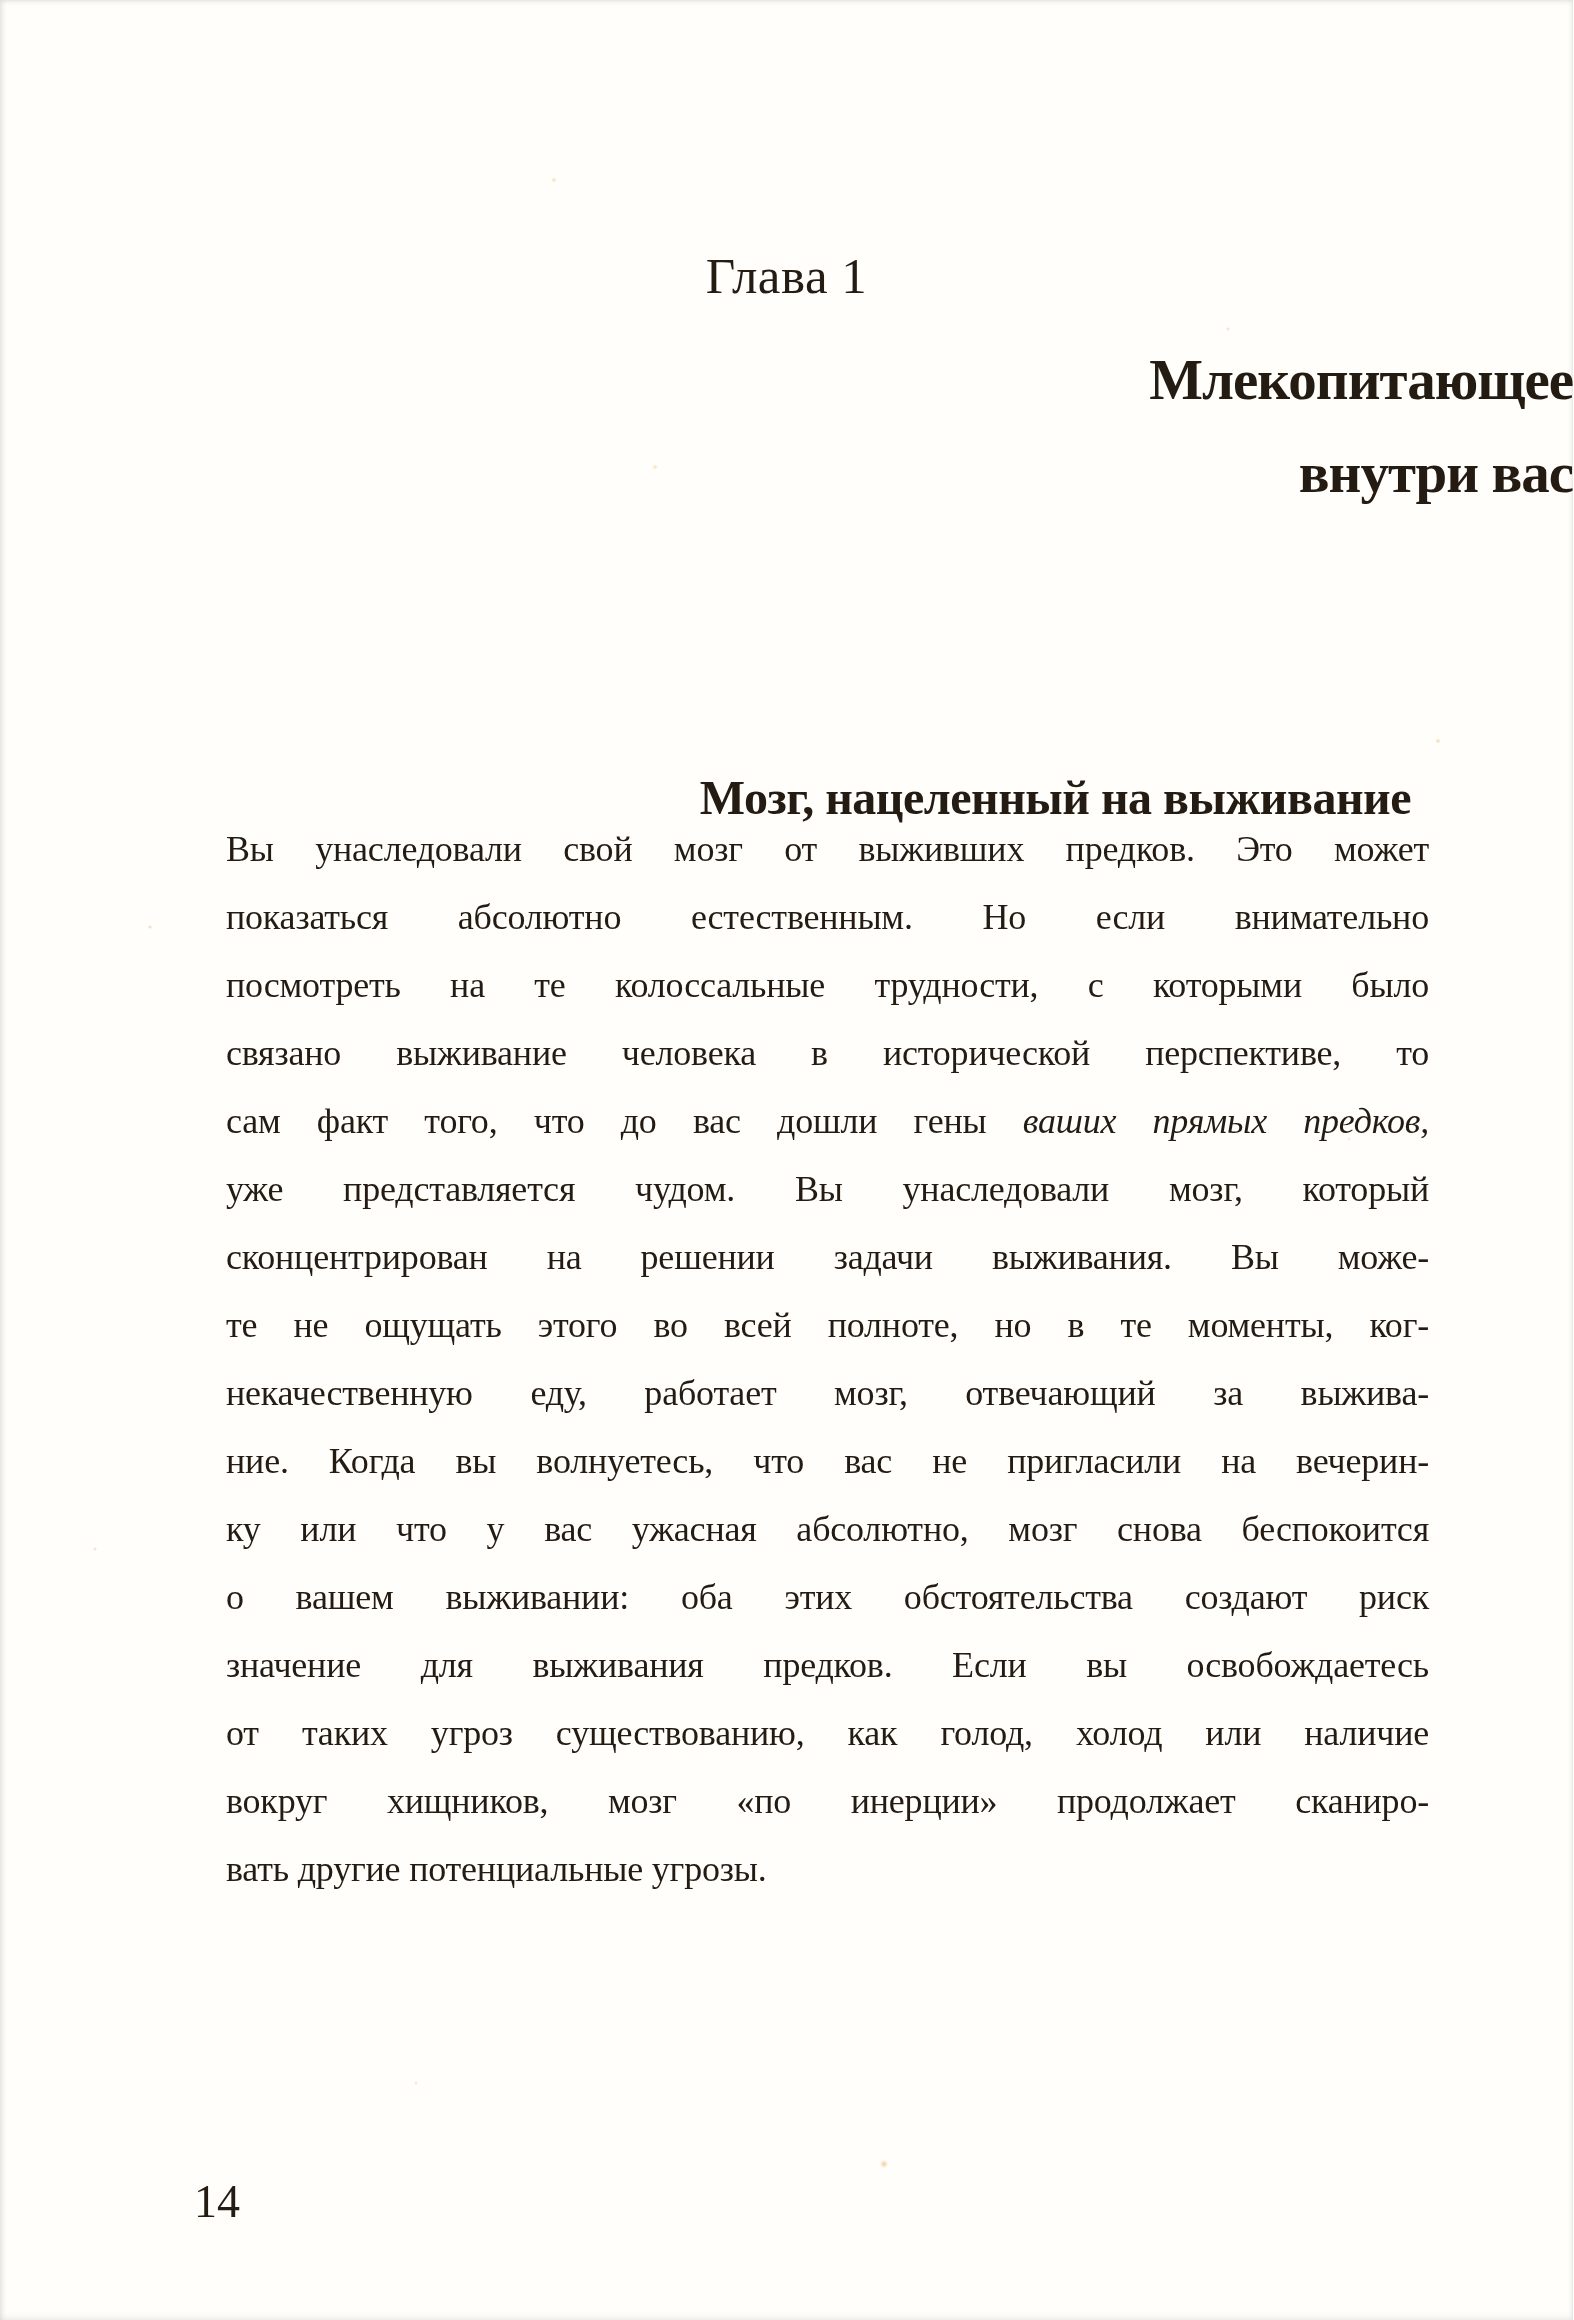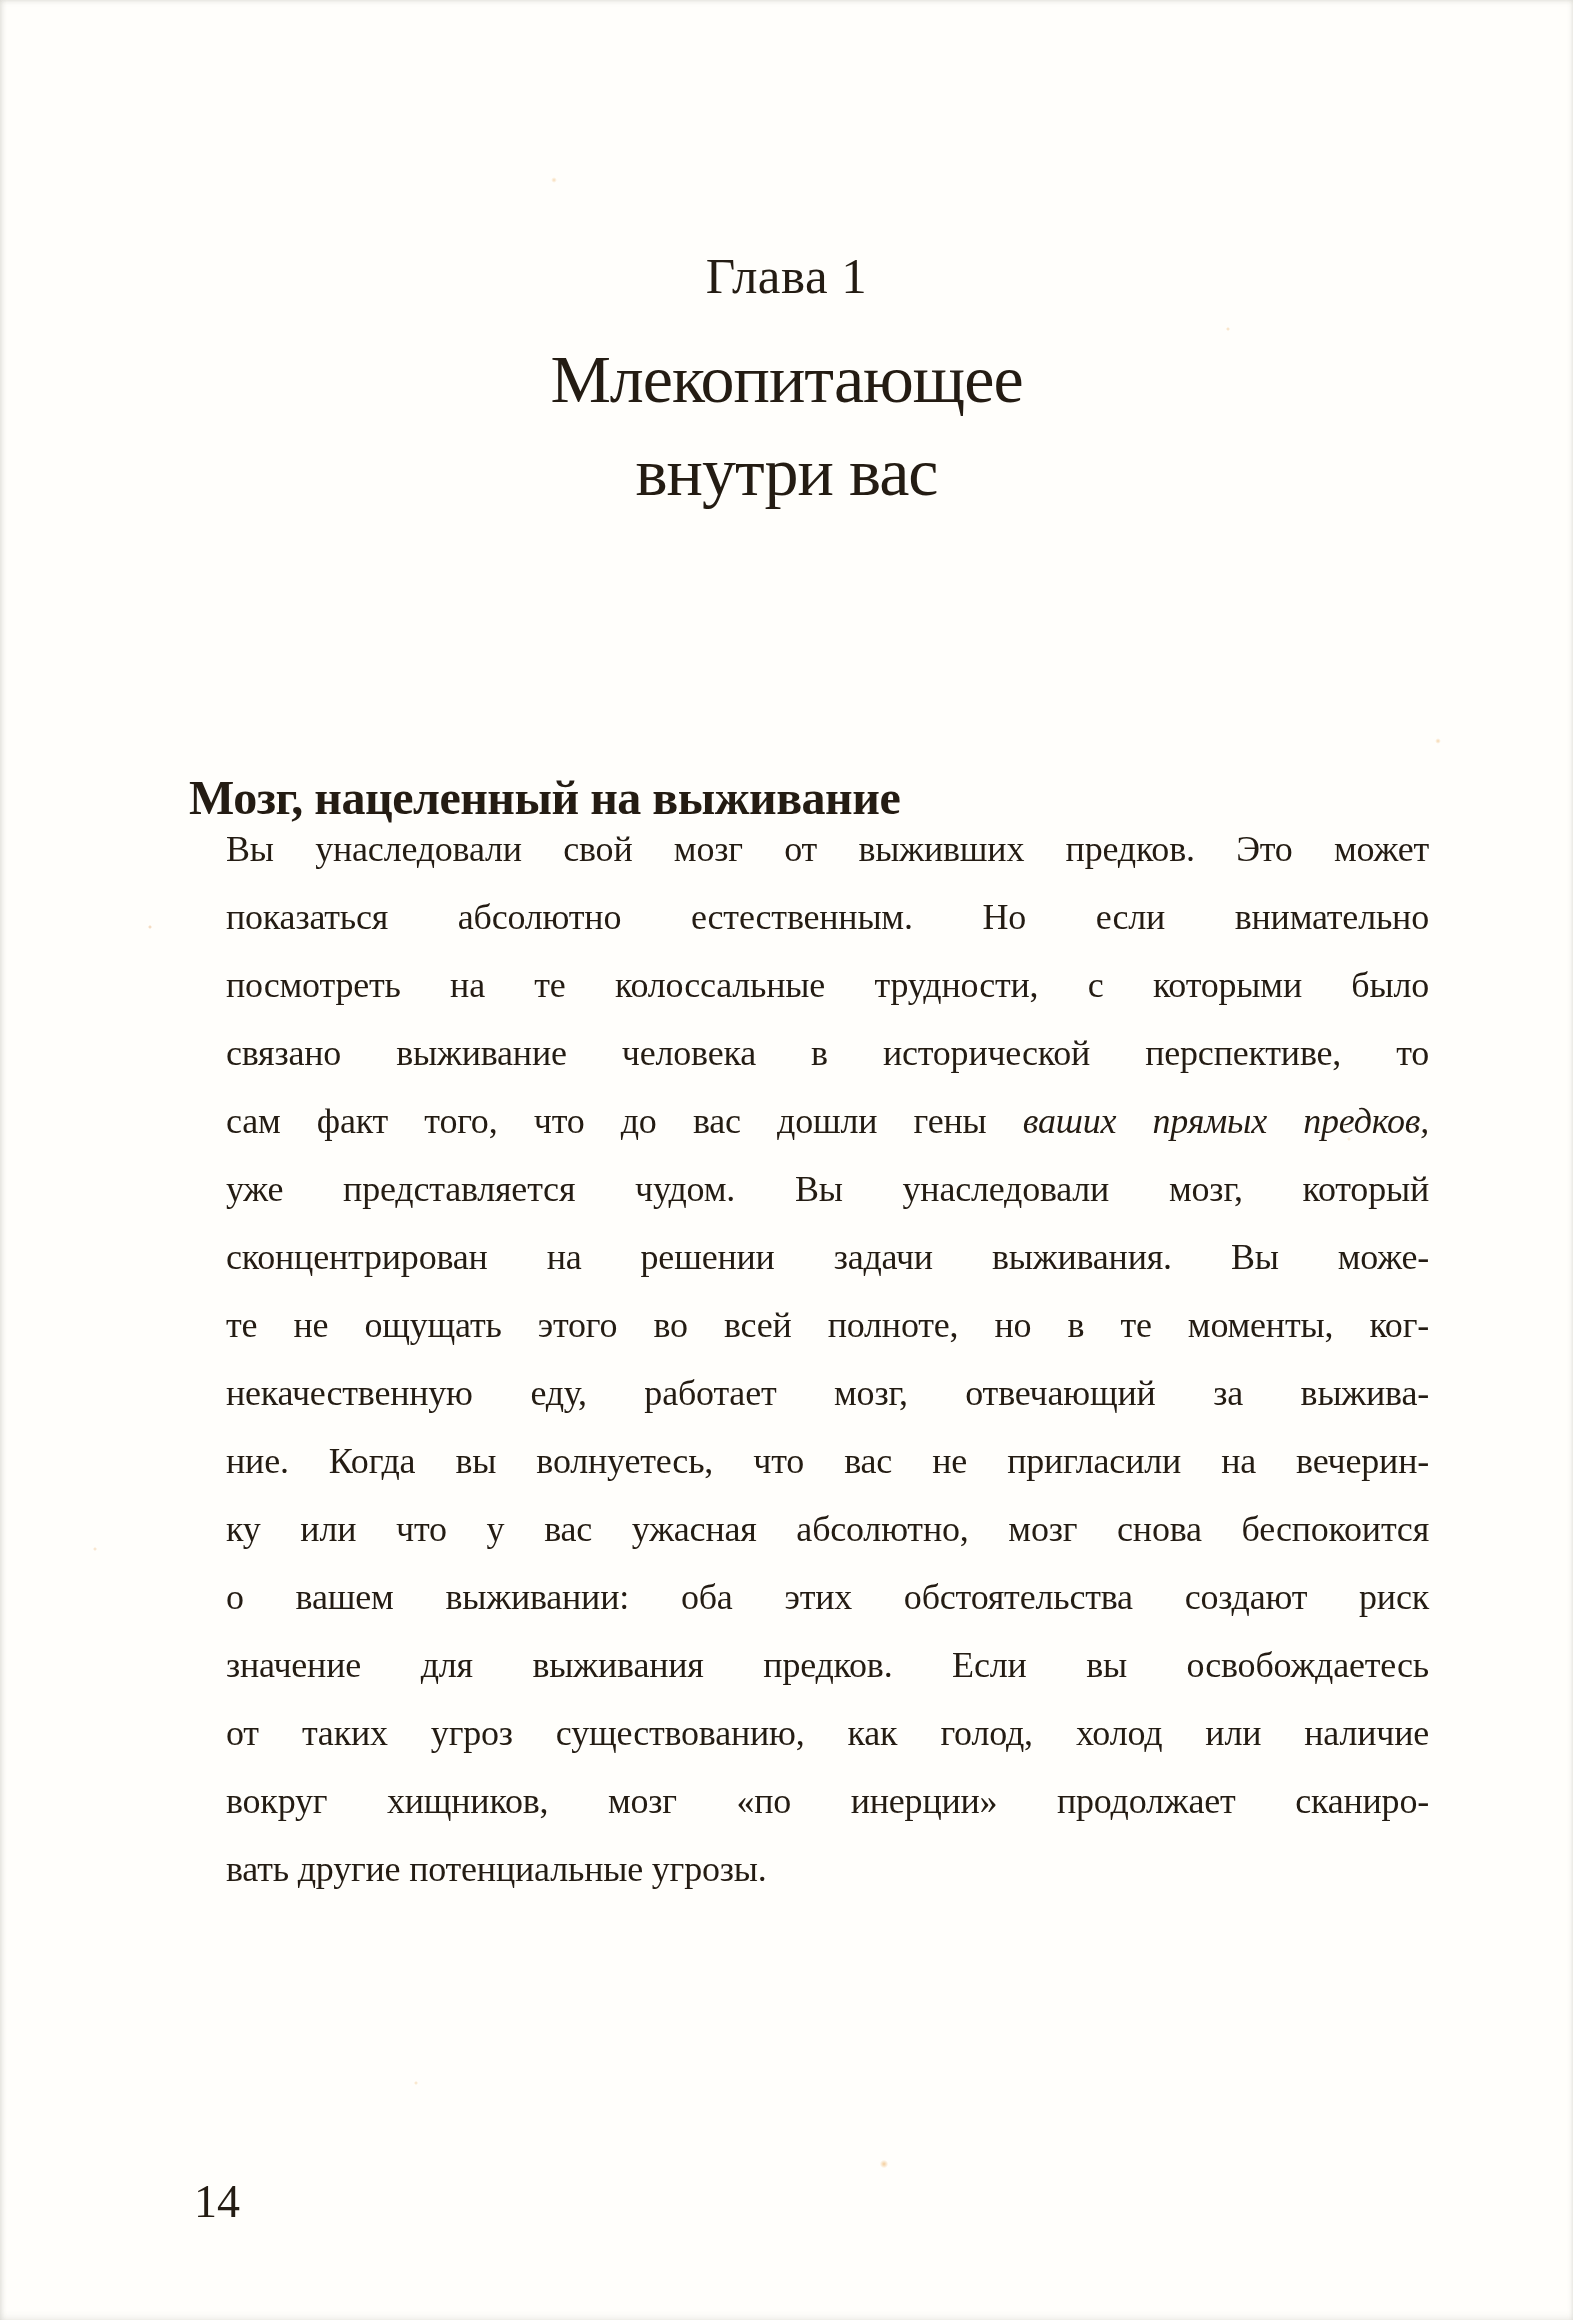--- a/index.html
+++ b/index.html
@@ -45,31 +45,32 @@
     text-align: center;
     font-size: 51px;
     line-height: 55px;
     letter-spacing: 0.5px;
   }
   .book-title {
     position: absolute;
     top: 333px;
     left: 0;
     width: 100%;
-    text-align: center;
-    font-size: 68px;
+    text-align: right;
+    font-size: 57px;
     line-height: 93px;
     letter-spacing: -1px;
+    font-weight: bold;
   }
   .section-heading {
     position: absolute;
     top: 770px;
-    left: 189px;
+    left: 208px;
     width: 1203px;
-    text-align: left;
+    text-align: right;
     font-size: 48px;
     line-height: 55px;
     font-weight: bold;
     letter-spacing: -0.5px;
   }
   .body-text {
     position: absolute;
     top: 815px;
     left: 193px;
     width: 1203px;

